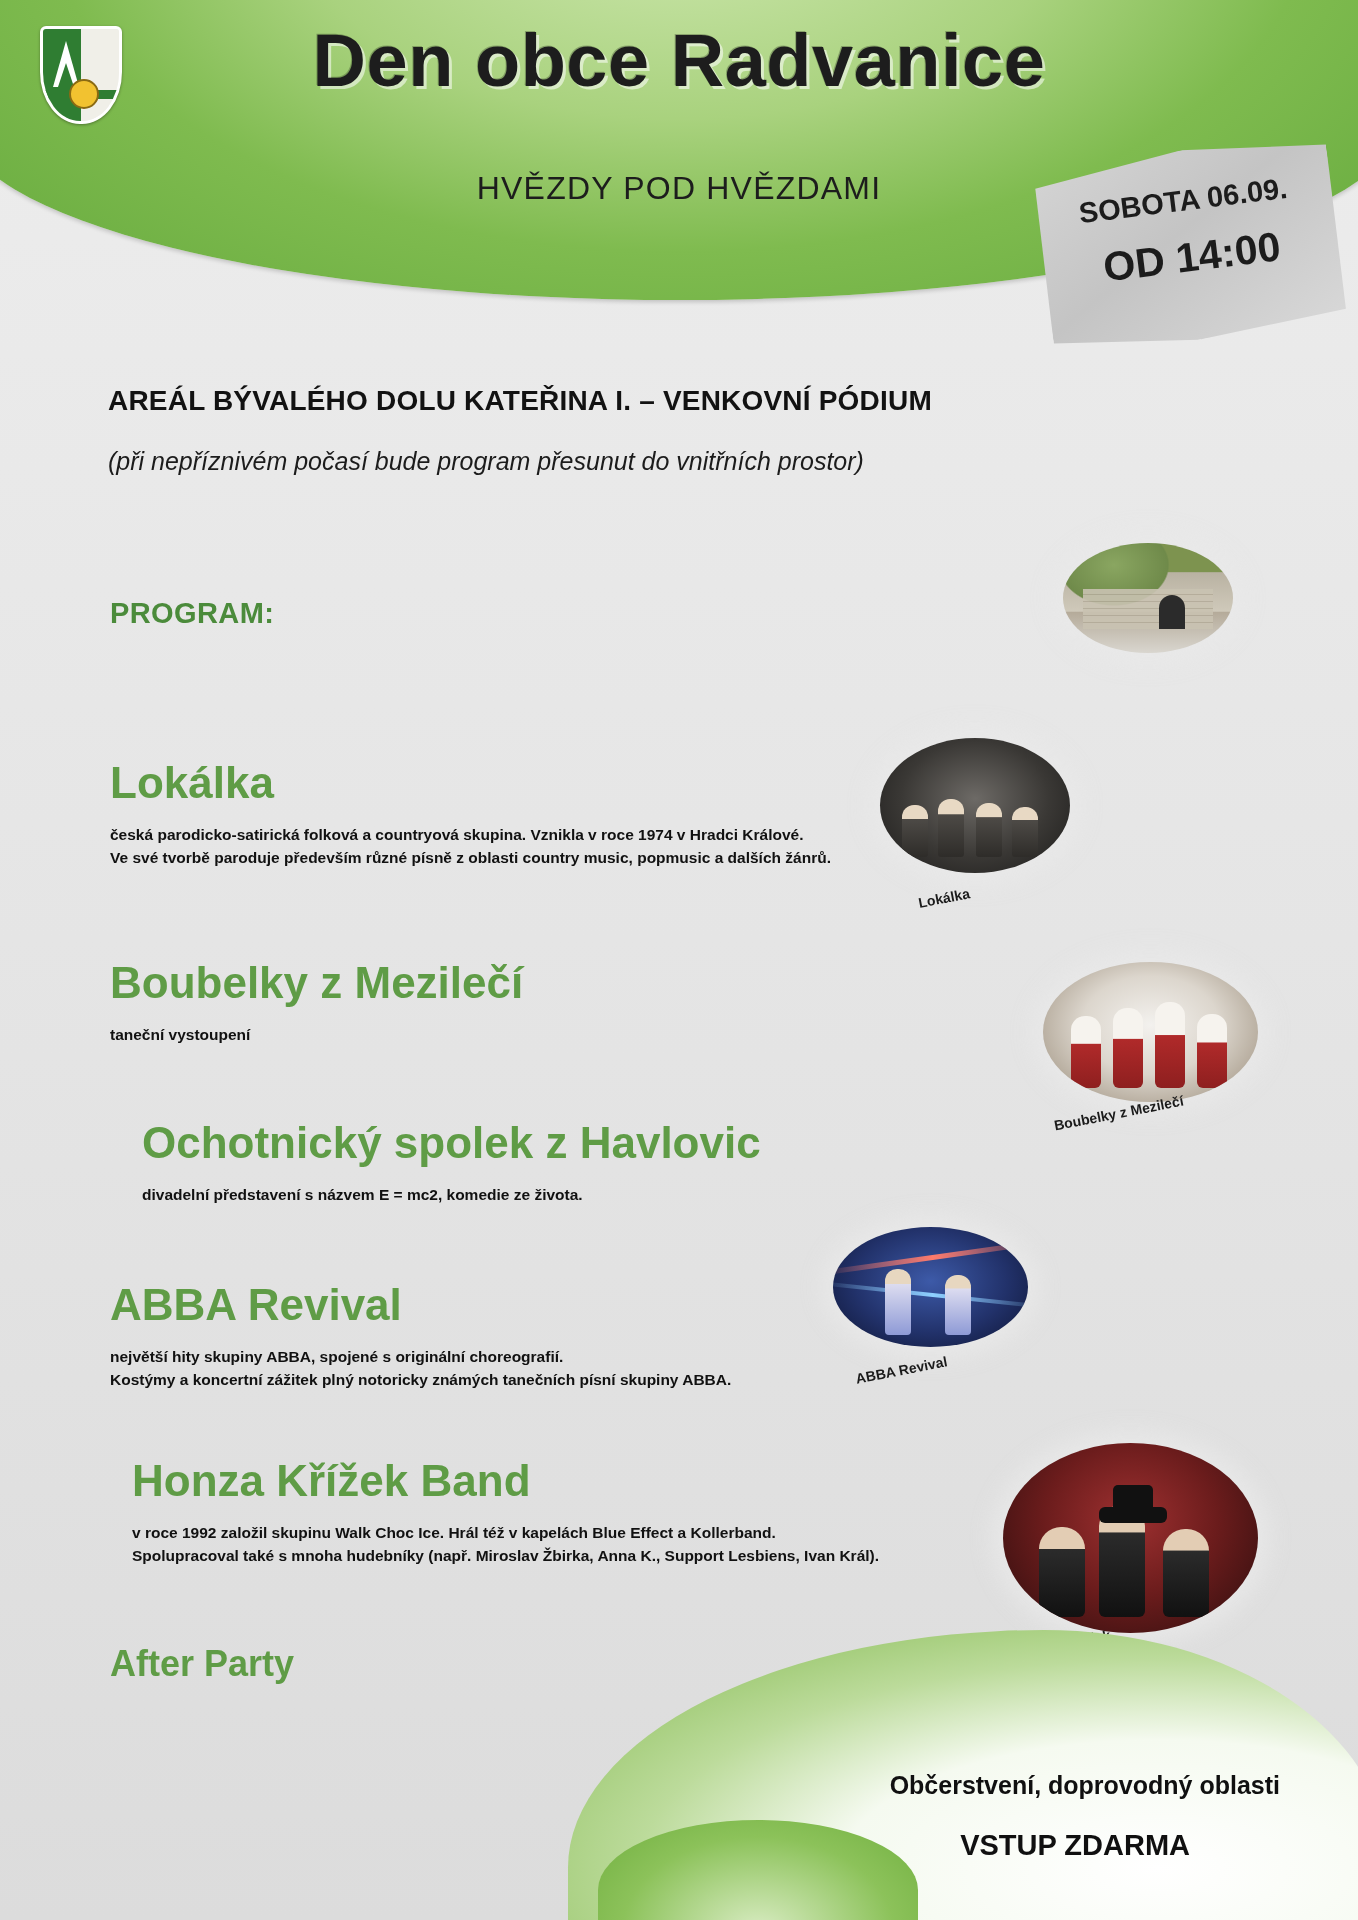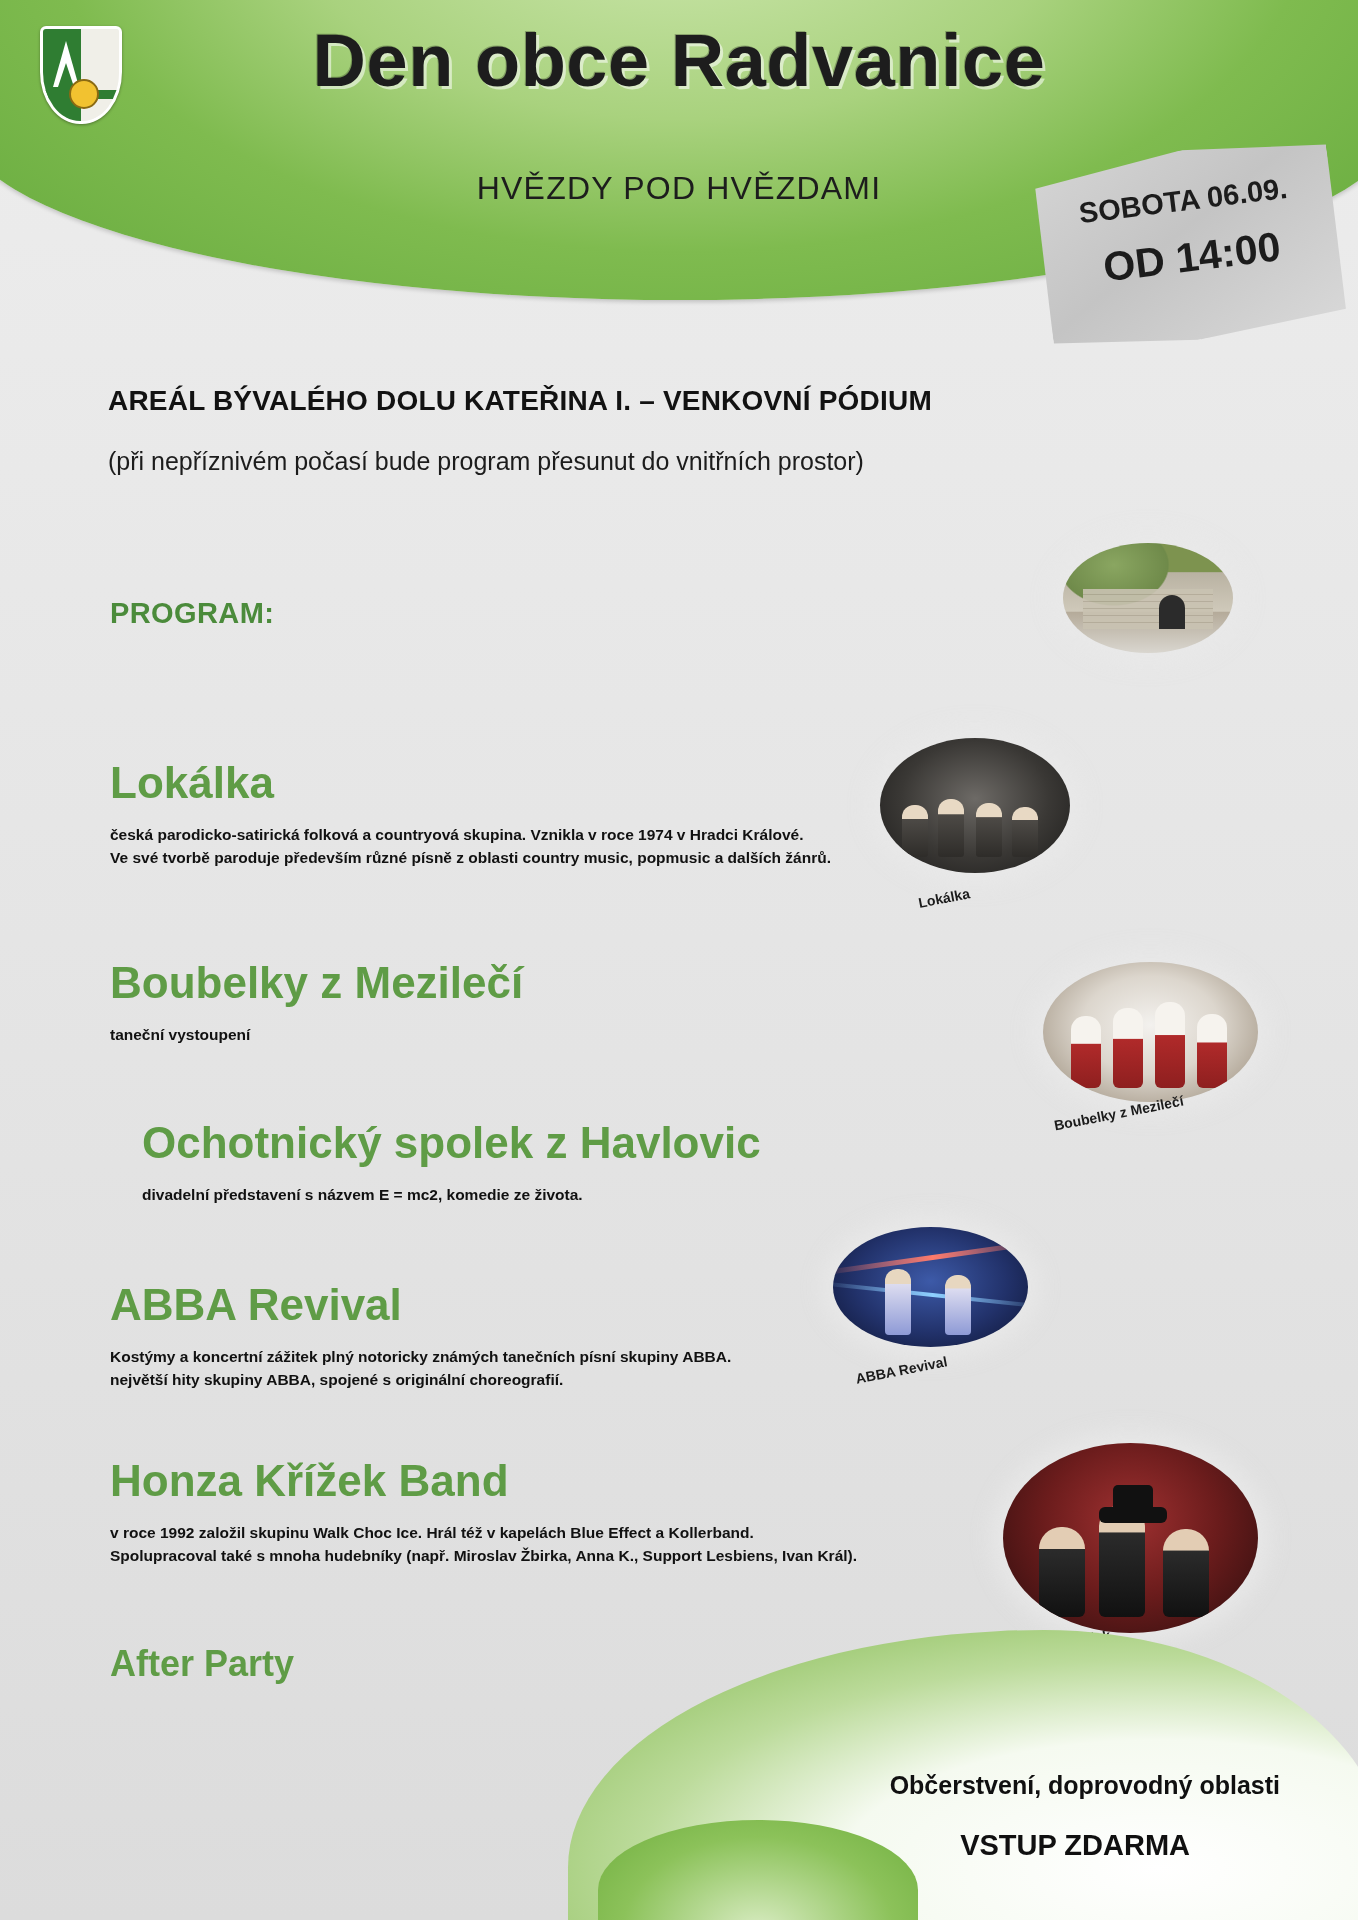--- a/index.html
+++ b/index.html
@@ -172,20 +172,21 @@
     color: #121212;
     letter-spacing: 0.2px;
   }
   .venue-note {
     position: absolute;
     left: 108px;
     top: 447px;
     width: 1040px;
     font-size: 25px;
     color: #1c1c1c;
+    font-style: italic;
   }
   .program-label {
     position: absolute;
     left: 110px;
     top: 597px;
     font-size: 29px;
     font-weight: bold;
     color: #4b8b3b;
     letter-spacing: 0.4px;
   }
@@ -213,21 +214,21 @@
     font-size: 15.5px;
     font-weight: bold;
     color: #111;
     line-height: 1.45;
   }
 
   .act-lokalka        { top: 760px; }
   .act-boubelky       { top: 960px; }
   .act-ochotnicky     { top: 1120px; margin-left: 32px; }
   .act-abba           { top: 1282px; }
-  .act-honza          { top: 1458px; }
+  .act-honza          { top: 1458px; margin-left: 22px; }
   .act-after          { top: 1645px; }
   .act-after .act-name { font-size: 36px; }
 
   
   .photo {
     position: absolute;
     border-radius: 50%;
     box-shadow: 0 0 22px 12px rgba(233,233,233,0.85);
     overflow: hidden;
   }
@@ -437,22 +438,22 @@
   <div class="act act-ochotnicky">
     <div class="act-name">Ochotnický spolek z Havlovic</div>
     <div class="act-desc">
       <div>divadelní představení s názvem E = mc2, komedie ze života.</div>
     </div>
   </div>
 
   <div class="act act-abba">
     <div class="act-name">ABBA Revival</div>
     <div class="act-desc">
+      <div>největší hity skupiny ABBA, spojené s originální choreografií.</div>
       <div>Kostýmy a koncertní zážitek plný notoricky známých tanečních písní skupiny ABBA.</div>
-      <div>největší hity skupiny ABBA, spojené s originální choreografií.</div>
     </div>
   </div>
 
   <div class="act act-honza">
     <div class="act-name">Honza Křížek Band</div>
     <div class="act-desc">
       <div>v roce 1992 založil skupinu Walk Choc Ice. Hrál též v kapelách Blue Effect a Kollerband.</div>
       <div>Spolupracoval také s mnoha hudebníky (např. Miroslav Žbirka, Anna K., Support Lesbiens, Ivan Král).</div>
     </div>
   </div>

